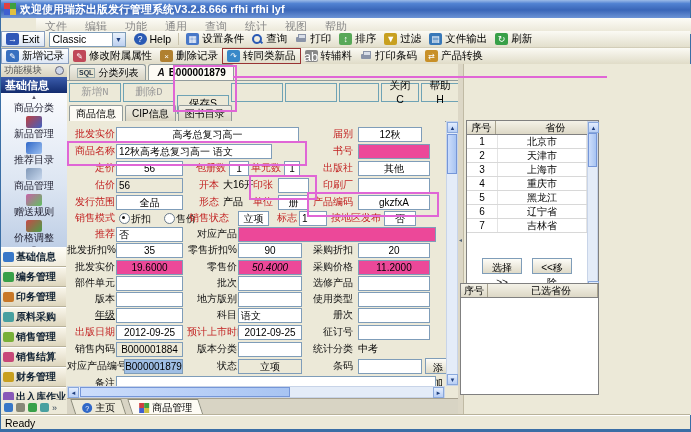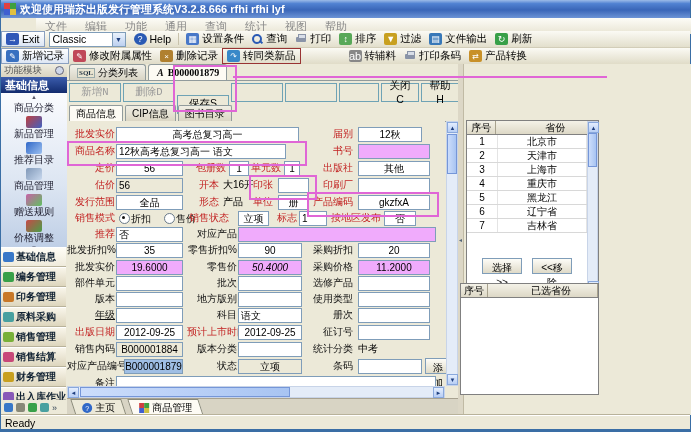--- a/index.html
+++ b/index.html
@@ -40,37 +40,37 @@
   .sb-nav{position:absolute;left:0;top:183px;width:65px;}
   .sb-nav-btn{height:18px;border-top:1px solid #FFF;border-bottom:1px solid #B8B29A;background:linear-gradient(180deg,#F8F5EA,#DDD6BE);display:flex;align-items:center;gap:2px;padding-left:2px;font-size:10px;font-weight:bold;color:#123;white-space:nowrap;}
   .sb-nav-btn.active{background:linear-gradient(180deg,#FFFDF6,#EFEBDC);}
   .nav-ic{width:11px;height:10px;border-radius:2px;flex:0 0 auto;}
   .sb-foot{position:absolute;left:0;top:336px;width:65px;height:15px;display:flex;align-items:center;gap:3px;padding-left:3px;background:#ECE9D8;}
   .ft-ic{width:9px;height:9px;border-radius:2px;}
   .ft-more{font-size:9px;color:#345;}
   
   .center{position:absolute;left:66px;top:0;width:391px;height:351px;background:#ECE9D8;}
   .tabrow{position:absolute;left:0;top:0;width:100%;height:16px;border-bottom:1px solid #919B9C;display:flex;align-items:flex-end;}
-  .mtab{height:15px;display:flex;align-items:center;gap:3px;padding:0 7px;border:1px solid #919B9C;border-bottom:none;border-radius:3px 3px 0 0;background:linear-gradient(180deg,#F2F1EA,#D8D4C4);font-size:10px;margin-left:2px;font-family:Liberation Serif, serif;}
+  .mtab{height:15px;display:flex;align-items:center;gap:3px;padding:0 7px;border:1px solid #919B9C;border-bottom:none;border-radius:3px 3px 0 0;background:linear-gradient(180deg,#F2F1EA,#D8D4C4);font-size:10px;margin-left:2px;}
   .mtab.active{background:#FDFBF4;font-weight:bold;}
   .badge{font-size:7px;font-weight:bold;color:#234;background:#E8E4D0;border:1px solid #9AA;padding:0 1px;line-height:8px;}
   .badge.a{font-size:10px;border:none;background:none;color:#111;font-style:italic;}
   .actionrow{position:absolute;left:0;top:16px;width:100%;height:24px;display:flex;align-items:center;gap:2px;padding-left:2px;}
   .abtn{height:19px;border:1px solid #6FA3B5;background:#ECE9D8;font-size:10.5px;display:flex;align-items:center;justify-content:center;}
   .abtn.disabled{color:#9a9a9a;font-family:Liberation Mono, monospace;}
   .subtabrow{position:absolute;left:0;top:40px;width:100%;height:17px;display:flex;align-items:flex-end;border-bottom:1px solid #919B9C;}
   .stab{height:15px;padding:0 6px;border:1px solid #919B9C;border-bottom:none;border-radius:2px 2px 0 0;background:linear-gradient(180deg,#F0EEE4,#DBD6C4);font-size:10px;display:flex;align-items:center;margin-left:2px;}
   .stab.active{background:#FDFBF4;}
   
   .formarea{position:absolute;left:0;top:57px;width:378px;height:265px;background:#ECE9D8;}
   .flabel{position:absolute;height:14px;line-height:14px;font-size:10px;text-align:right;color:#111;white-space:nowrap;}
   .flabel.red{color:#C22222;}
   .fld{position:absolute;height:15px;line-height:13px;background:#fff;border:1px solid #7F9DB9;box-sizing:border-box;font-size:10px;text-align:center;overflow:hidden;white-space:nowrap;}
   .fld.left{text-align:left;padding-left:2px;}
-  .fld.blue{background:#f0abfc;}
+  .fld.blue{background:#ec4899;}
   .fld.grey{background:#ECE9D8;}
   .fld.sel{background:#9FBEE4;}
   .fld.flat{background:transparent;border:none;text-align:left;}
   .fbtn{position:absolute;height:16px;border:1px solid #7F9DB9;background:linear-gradient(180deg,#FDFCF7,#E0DBC8);font-size:10px;text-align:center;line-height:15px;box-sizing:border-box;}
   .radio{position:absolute;width:9px;height:9px;border:1px solid #6a7a8a;border-radius:50%;background:#fff;}
   .radio.sel::after{content:"";position:absolute;left:2px;top:2px;width:3px;height:3px;border-radius:50%;background:#111;}
   .rlabel{position:absolute;height:13px;line-height:13px;font-size:10px;color:#111;white-space:nowrap;}
   
   .vscroll{position:absolute;right:0;top:57px;width:12px;height:265px;background:#E4ECF8;border:1px solid #C8D4E8;box-sizing:border-box;}
   .hscroll{position:absolute;left:0;top:322px;width:378px;height:12px;background:#E4ECF8;border:1px solid #C8D4E8;box-sizing:border-box;}
@@ -183,21 +183,21 @@
       </span>
       <span class="tbtn">
         <span class="ic" style="background: rgb(176, 128, 48); font-size: 8px;">×</span>
         <span>删除记录</span>
       </span>
       <span class="tbtn redbox">
         <span class="ic" style="background: rgb(56, 136, 200); font-size: 8px;">↷</span>
         <span>转同类新品</span>
       </span>
       <span class="tbtn">
-        <span class="ic" style="background: rgb(136, 136, 136); font-size: 11px; margin-left: 44px;">ab</span>
+        <span class="ic" style="background: rgb(136, 136, 136); font-size: 13px;">ab</span>
         <span>转辅料</span>
       </span>
       <span class="tbtn">
         <span class="printer"></span>
         <span>打印条码</span>
       </span>
       <span class="tbtn">
         <span class="ic" style="background: rgb(200, 144, 40); font-size: 8px;">⇄</span>
         <span>产品转换</span>
       </span>
@@ -311,21 +311,21 @@
         </div>
       <div class="formarea" id="formArea">
         <div class="hl" style="left:0;top:20px;width:236px;height:21px"></div>
         <div class="hl" style="left:182px;top:54px;width:64px;height:21px"></div>
         <div class="hl" style="left:240px;top:71px;width:128px;height:21px"></div>
       <div class="flabel red" style="left: 0px; top: 6px; width: 48px;">批发实价</div>
           <div class="fld " style="left: 49px; top: 6px; width: 183px;">高考总复习高一</div>
           <div class="flabel red" style="left: 234px; top: 6px; width: 52px;">届别</div>
           <div class="fld " style="left: 291px; top: 6px; width: 64px;">12秋</div>
           <div class="flabel red" style="left: 0px; top: 23px; width: 48px;">商品名称</div>
-          <div class="fld left" style="left: 49px; top: 23px; width: 170px;">12秋高考总复习高一 语文</div>
+          <div class="fld left" style="left: 49px; top: 23px; width: 156px;">12秋高考总复习高一 语文</div>
           <div class="flabel red" style="left: 234px; top: 23px; width: 52px;">书号</div>
           <div class="fld blue" style="left: 291px; top: 23px; width: 72px;"></div>
           <div class="flabel red" style="left: 0px; top: 40px; width: 48px;">定价</div>
           <div class="fld " style="left: 49px; top: 40px; width: 67px;">56</div>
           <div class="flabel red" style="left: 121px; top: 40px; width: 38px;">包册数</div>
           <div class="fld " style="left: 162px; top: 40px; width: 20px;">1</div>
           <div class="flabel red" style="left: 184px; top: 40px; width: 30px;">单元数</div>
           <div class="fld " style="left: 217px; top: 40px; width: 16px;">1</div>
           <div class="flabel red" style="left: 234px; top: 40px; width: 52px;">出版社</div>
           <div class="fld " style="left: 291px; top: 40px; width: 72px;">其他</div>

